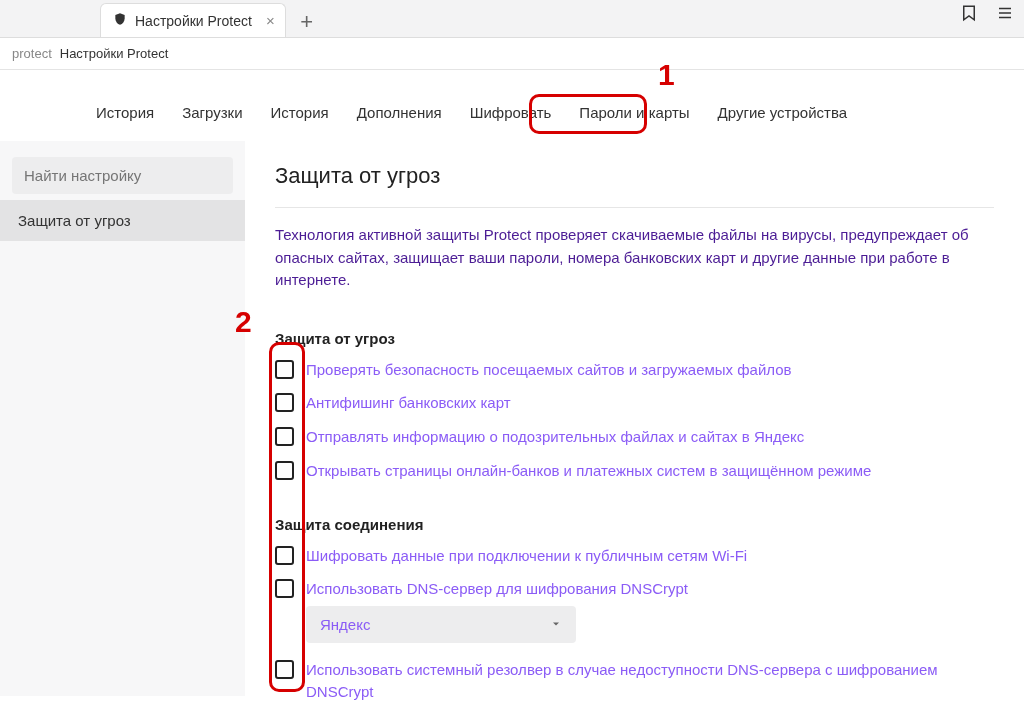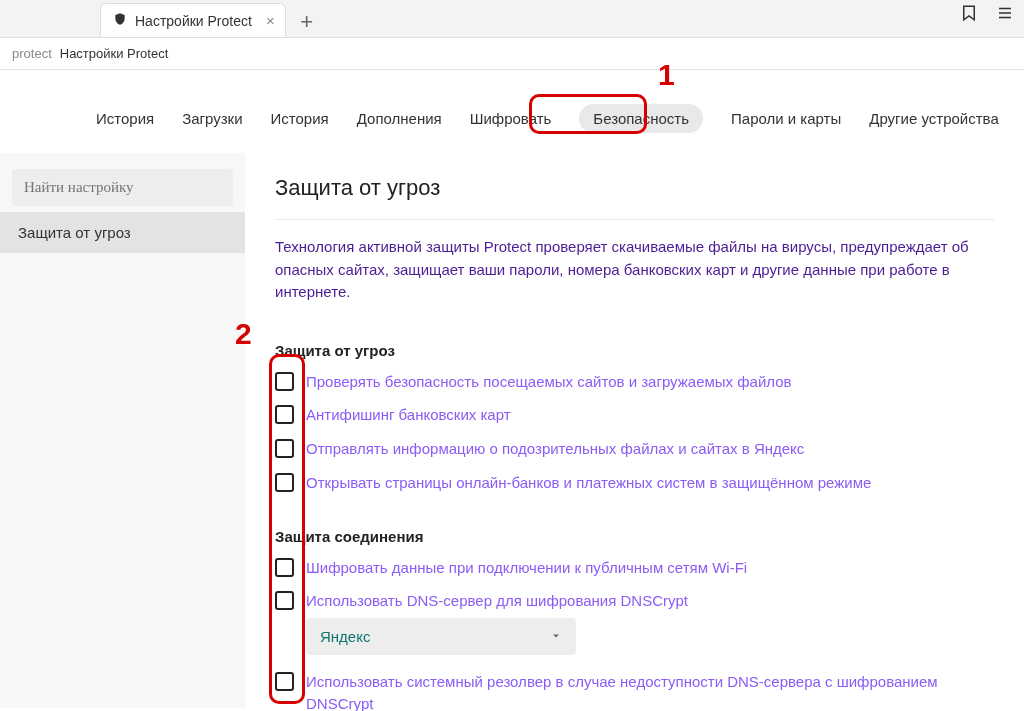--- a/index.html
+++ b/index.html
@@ -106,21 +106,20 @@
     margin: 8px 12px 6px 12px;
   }
   .search-box input {
     width: 100%;
     border: none;
     background: #ededee;
     padding: 10px 12px;
     border-radius: 4px;
     font-size: 15px;
     color: #555;
-    font-family: Liberation Serif, serif;
   }
   .side-item {
     padding: 12px 18px;
     font-size: 15px;
     color: #333;
     cursor: pointer;
   }
   .side-item.active {
     background: #e3e3e4;
   }
@@ -175,21 +174,21 @@
     margin-left: 31px;
     margin-top: 6px;
     width: 270px;
     display: flex;
     justify-content: space-between;
     align-items: center;
     background: #ededee;
     border-radius: 4px;
     padding: 10px 14px;
     font-size: 15px;
-    color: #0f766e;
+    color: #8b5cf6;
     cursor: pointer;
   }
   .dnscrypt-sel svg { width: 12px; height: 12px; }
 
   
   .cb-highlight {
     position: absolute;
     border: 3px solid #d60000;
     border-radius: 10px;
   }
@@ -226,21 +225,20 @@
   <span class="muted">protect</span>
   <span>Настройки Protect</span>
 </div>
 
 <div class="nav-tabs">
   <span>История</span>
   <span>Загрузки</span>
   <span>История</span>
   <span>Дополнения</span>
   <span>Шифровать</span>
-  <span class="active">Безопасность</span>
   <span>Пароли и карты</span>
   <span>Другие устройства</span>
 
   <div class="nav-highlight" style="left:529px; top:24px; width:118px; height:40px;"></div>
   <div class="annot" style="left:658px; top:-12px;">1</div>
 </div>
 
 <div class="main">
   <div class="sidebar">
     <div class="search-box">

